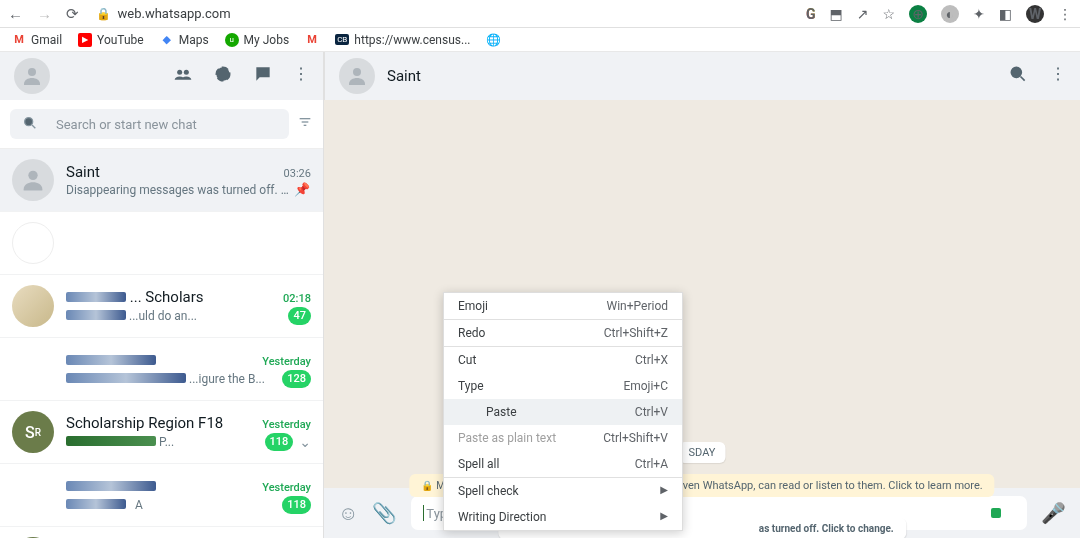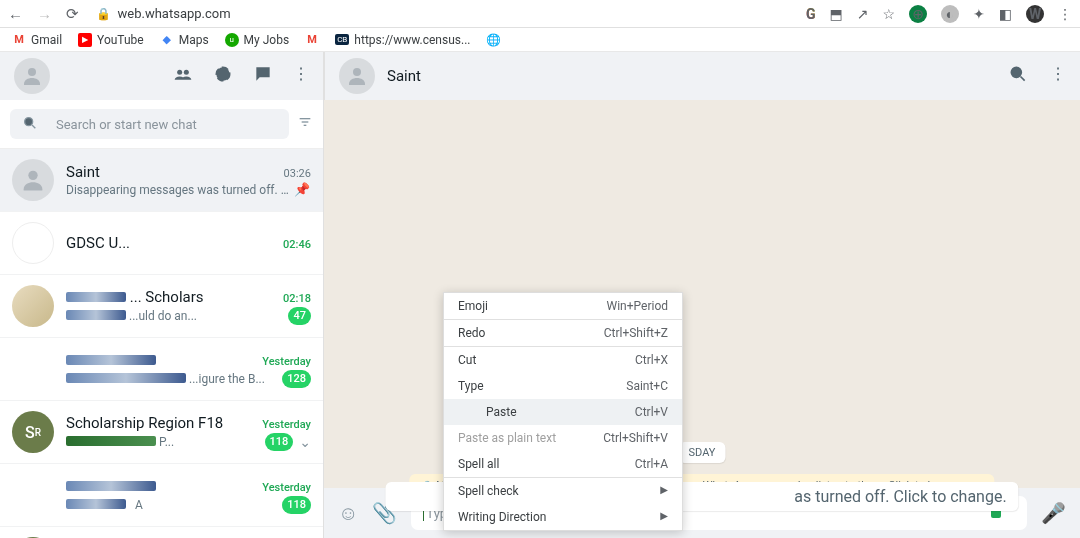--- a/index.html
+++ b/index.html
@@ -71,21 +71,21 @@
 .main { flex: 1; display: flex; flex-direction: column; background: #efeae2; background-image: radial-gradient(#d9d2c7 0.5px, transparent 0.5px); background-size: 18px 18px; position: relative; }
 .main-header { height: 48px; background: #f0f2f5; display: flex; align-items: center; padding: 0 14px; gap: 12px; border-left: 1px solid #e0e0e0; }
 .main-title { font-size: 15px; color: #111b21; }
 .main-header-icons { margin-left: auto; display: flex; gap: 22px; color: #54656f; }
 .main-header-icons span { cursor: pointer; }
 .messages { flex: 1; position: relative; }
 .pill { position: absolute; left: 50%; transform: translateX(-50%); background: #fff; border-radius: 6px; padding: 4px 10px; font-size: 11px; color: #54656f; box-shadow: 0 1px 1px rgba(0,0,0,0.08); text-transform: uppercase; }
 .pill.date { top: 342px; }
 .banner { position: absolute; top: 374px; left: 50%; transform: translateX(-50%); background: #fff4d6; border-radius: 6px; padding: 5px 12px; font-size: 11px; color: #54656f; max-width: 680px; text-align: center; white-space: nowrap; }
 .banner .lock-sm { font-size: 10px; margin-right: 4px; }
-.sys-msg { position: absolute; top: 382px; left: 50%; transform: translateX(-50%); background: #fff; border-radius: 6px; padding: 5px 12px; font-size: 16px; color: #54656f; box-shadow: 0 1px 1px rgba(0,0,0,0.08); white-space: nowrap; }
+.sys-msg { position: absolute; top: 418px; left: 50%; transform: translateX(-50%); background: #fff; border-radius: 6px; padding: 5px 12px; font-size: 10px; color: #54656f; box-shadow: 0 1px 1px rgba(0,0,0,0.08); white-space: nowrap; font-weight: bold; }
 .input-bar { height: 50px; background: #f0f2f5; display: flex; align-items: center; padding: 0 14px; gap: 14px; }
 .input-bar .ico { color: #8696a0; font-size: 20px; cursor: pointer; }
 .msg-input { flex: 1; background: #fff; border-radius: 7px; height: 34px; display: flex; align-items: center; padding: 0 12px; font-size: 13px; color: #8a949c; border: none; outline: none; }
 .caret { display: inline-block; width: 1px; height: 16px; background: #2a6e2f; margin-right: 2px; }
 .sq-green { width: 10px; height: 10px; background: #1fa855; border-radius: 2px; margin-left: auto; margin-right: 14px; }
 
 
 .ctx { position: absolute; top: 192px; left: 119px; width: 240px; background: #fff; box-shadow: 0 2px 10px rgba(0,0,0,0.2); border: 1px solid #ddd; font-size: 12px; z-index: 100; }
 .ctx-item { display: flex; justify-content: space-between; padding: 6px 14px; cursor: pointer; color: #3c4043; }
 .ctx-item.highlighted { background: #eef1f3; padding-left: 42px; }
@@ -210,24 +210,20 @@
           <div class="chat-bottom">
               <span class="chat-preview">Disappearing messages was turned off. Click ...</span>
               <span class="pin-ico">📌</span>
             </div>
         </div>
       </div>
 
       <div class="chat-item">
         <span class="chat-avatar" style="background:#fff;border:1px solid #eee"></span>
         <div class="chat-body">
-          <div class="chat-top">
-              <span class="chat-name"><span>GDSC U...</span></span>
-              <span class="chat-time unread">02:46</span>
-            </div>
         </div>
       </div>
 
       <div class="chat-item">
         <span class="sm-a"></span>
         <div class="chat-body">
           <div class="chat-top">
               <span class="chat-name"><span class="blur-bar w1"></span> <span>... Scholars</span></span>
               <span class="chat-time unread">02:18</span>
             </div>
@@ -333,21 +329,21 @@
             <span>Redo</span>
             <span class="ctx-short">Ctrl+Shift+Z</span>
           </div>
           <div class="ctx-sep"></div>
           <div class="ctx-item">
             <span>Cut</span>
             <span class="ctx-short">Ctrl+X</span>
           </div>
           <div class="ctx-item">
             <span>Type</span>
-            <span class="ctx-short">Saint+C</span>
+            <span class="ctx-short">Emoji+C</span>
           </div>
           <div class="ctx-item highlighted">
             <span>Paste</span>
             <span class="ctx-short">Ctrl+V</span>
           </div>
           <div class="ctx-item disabled">
             <span>Paste as plain text</span>
             <span class="ctx-short">Ctrl+Shift+V</span>
           </div>
           <div class="ctx-item">

